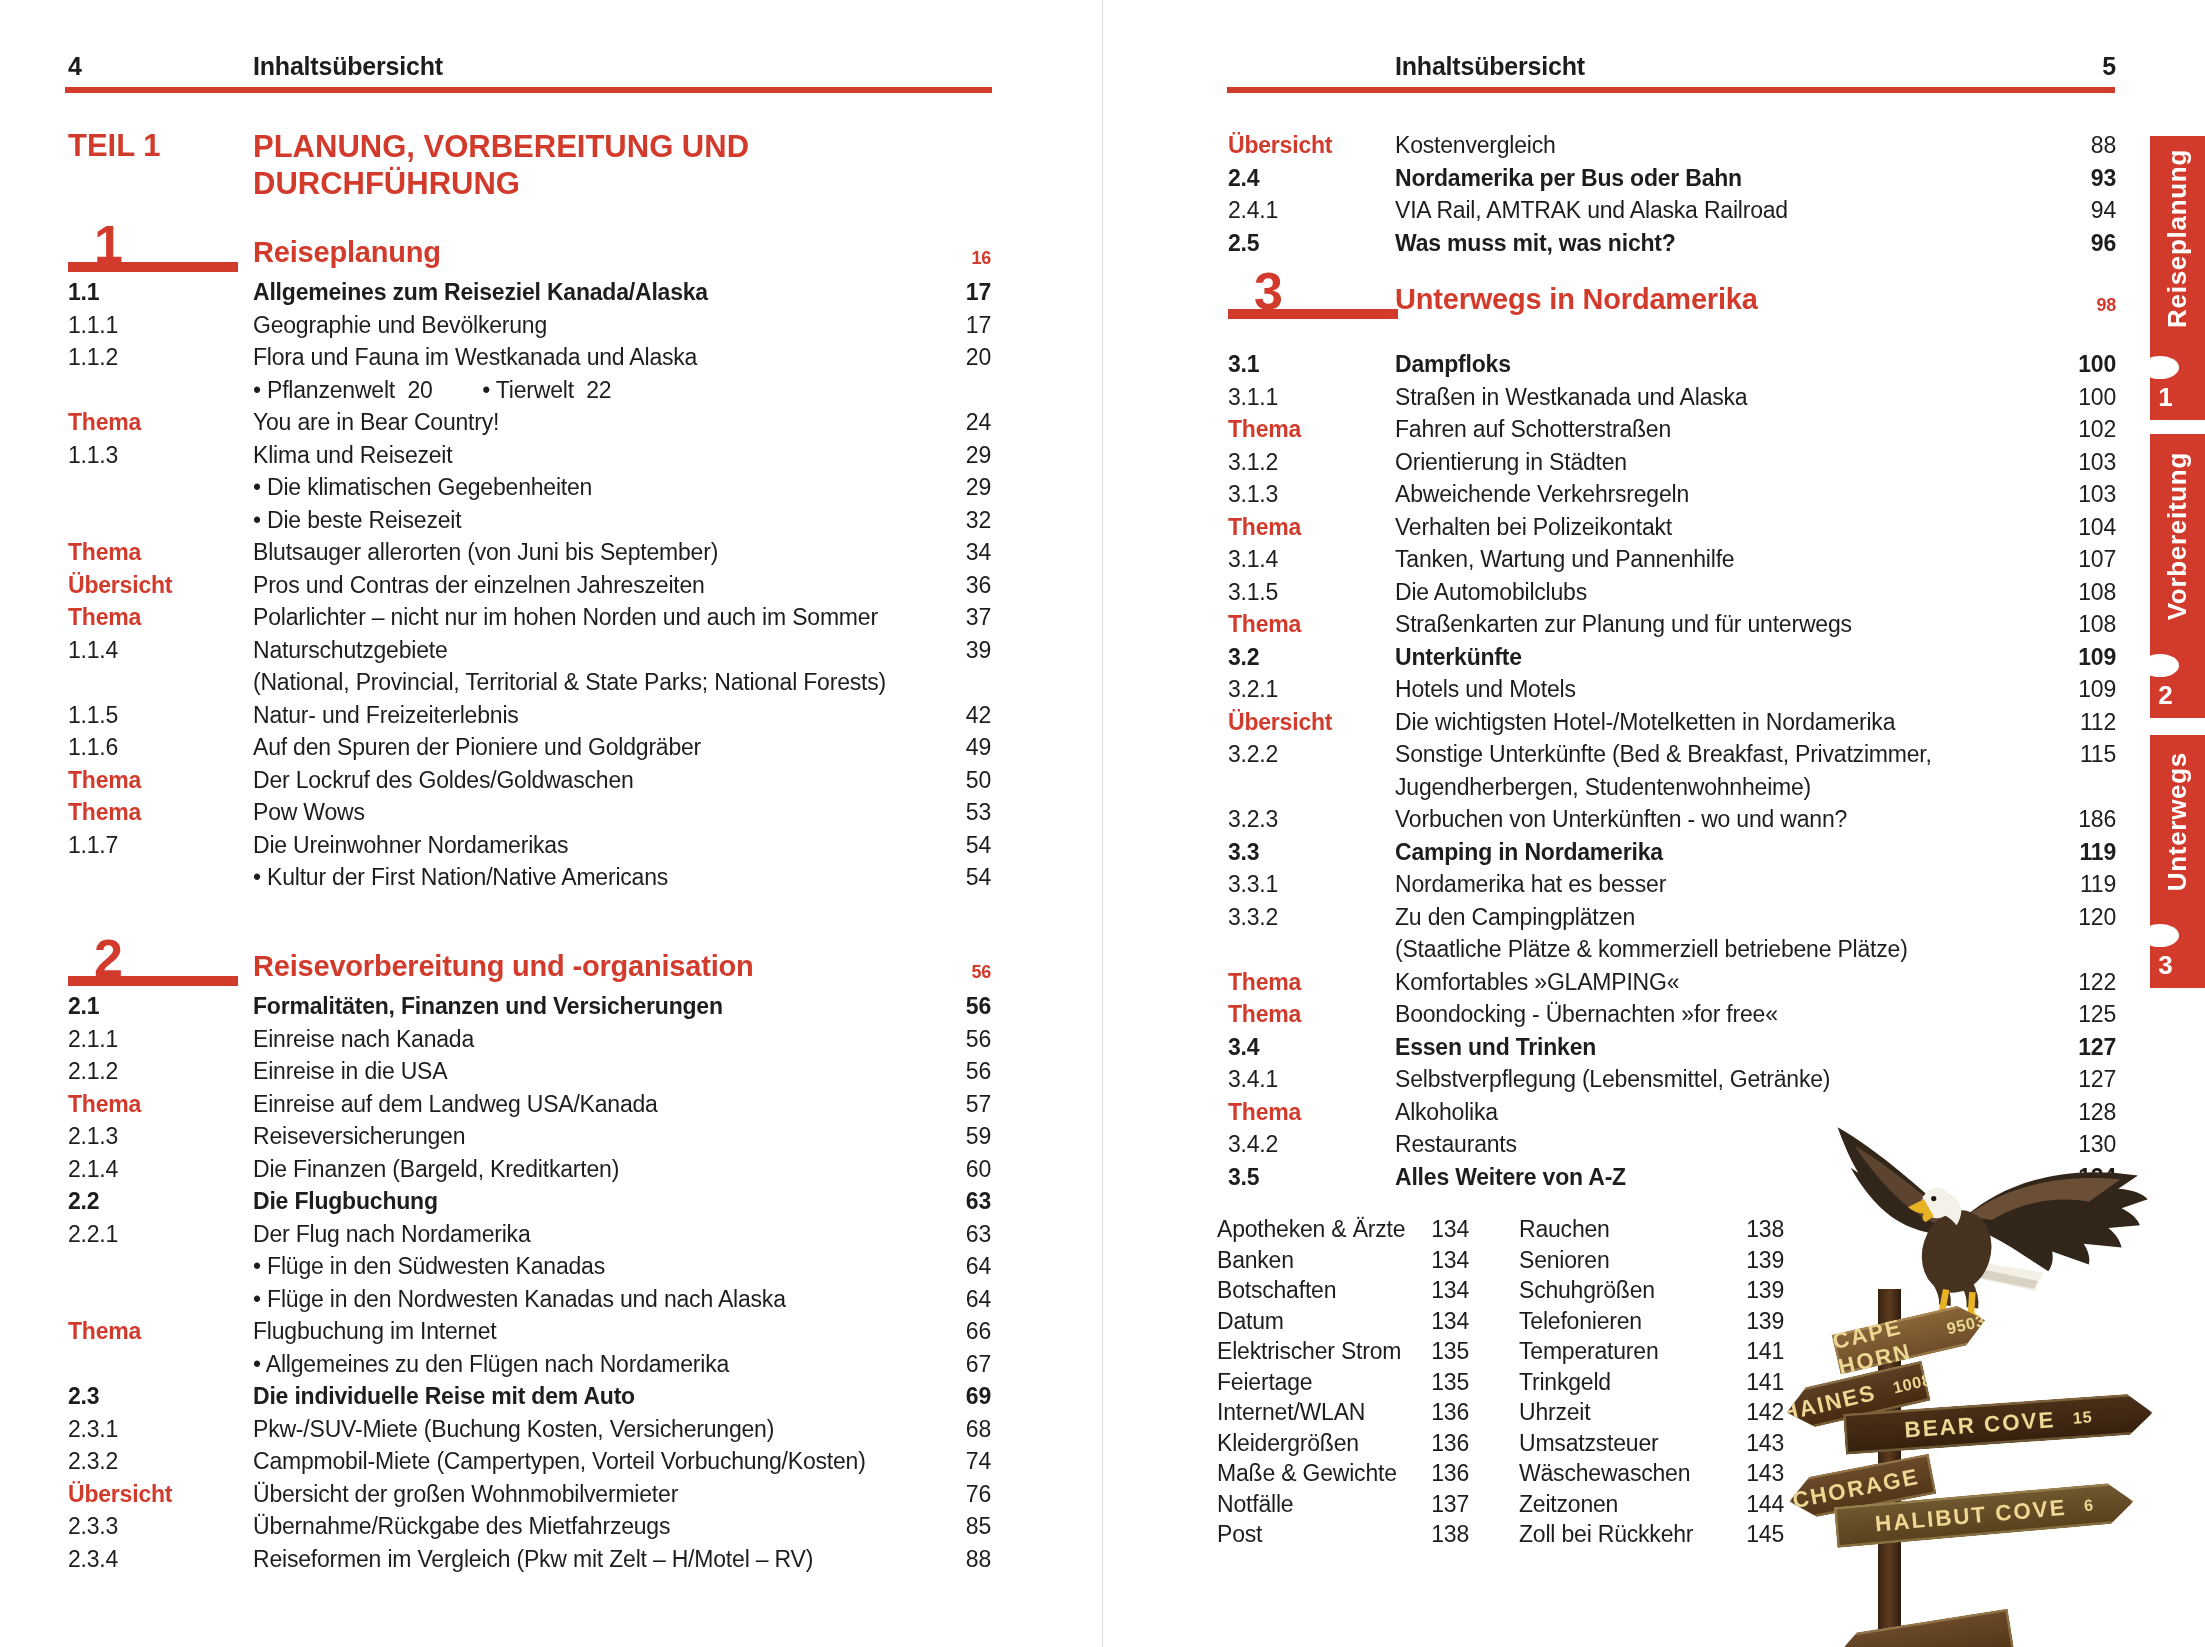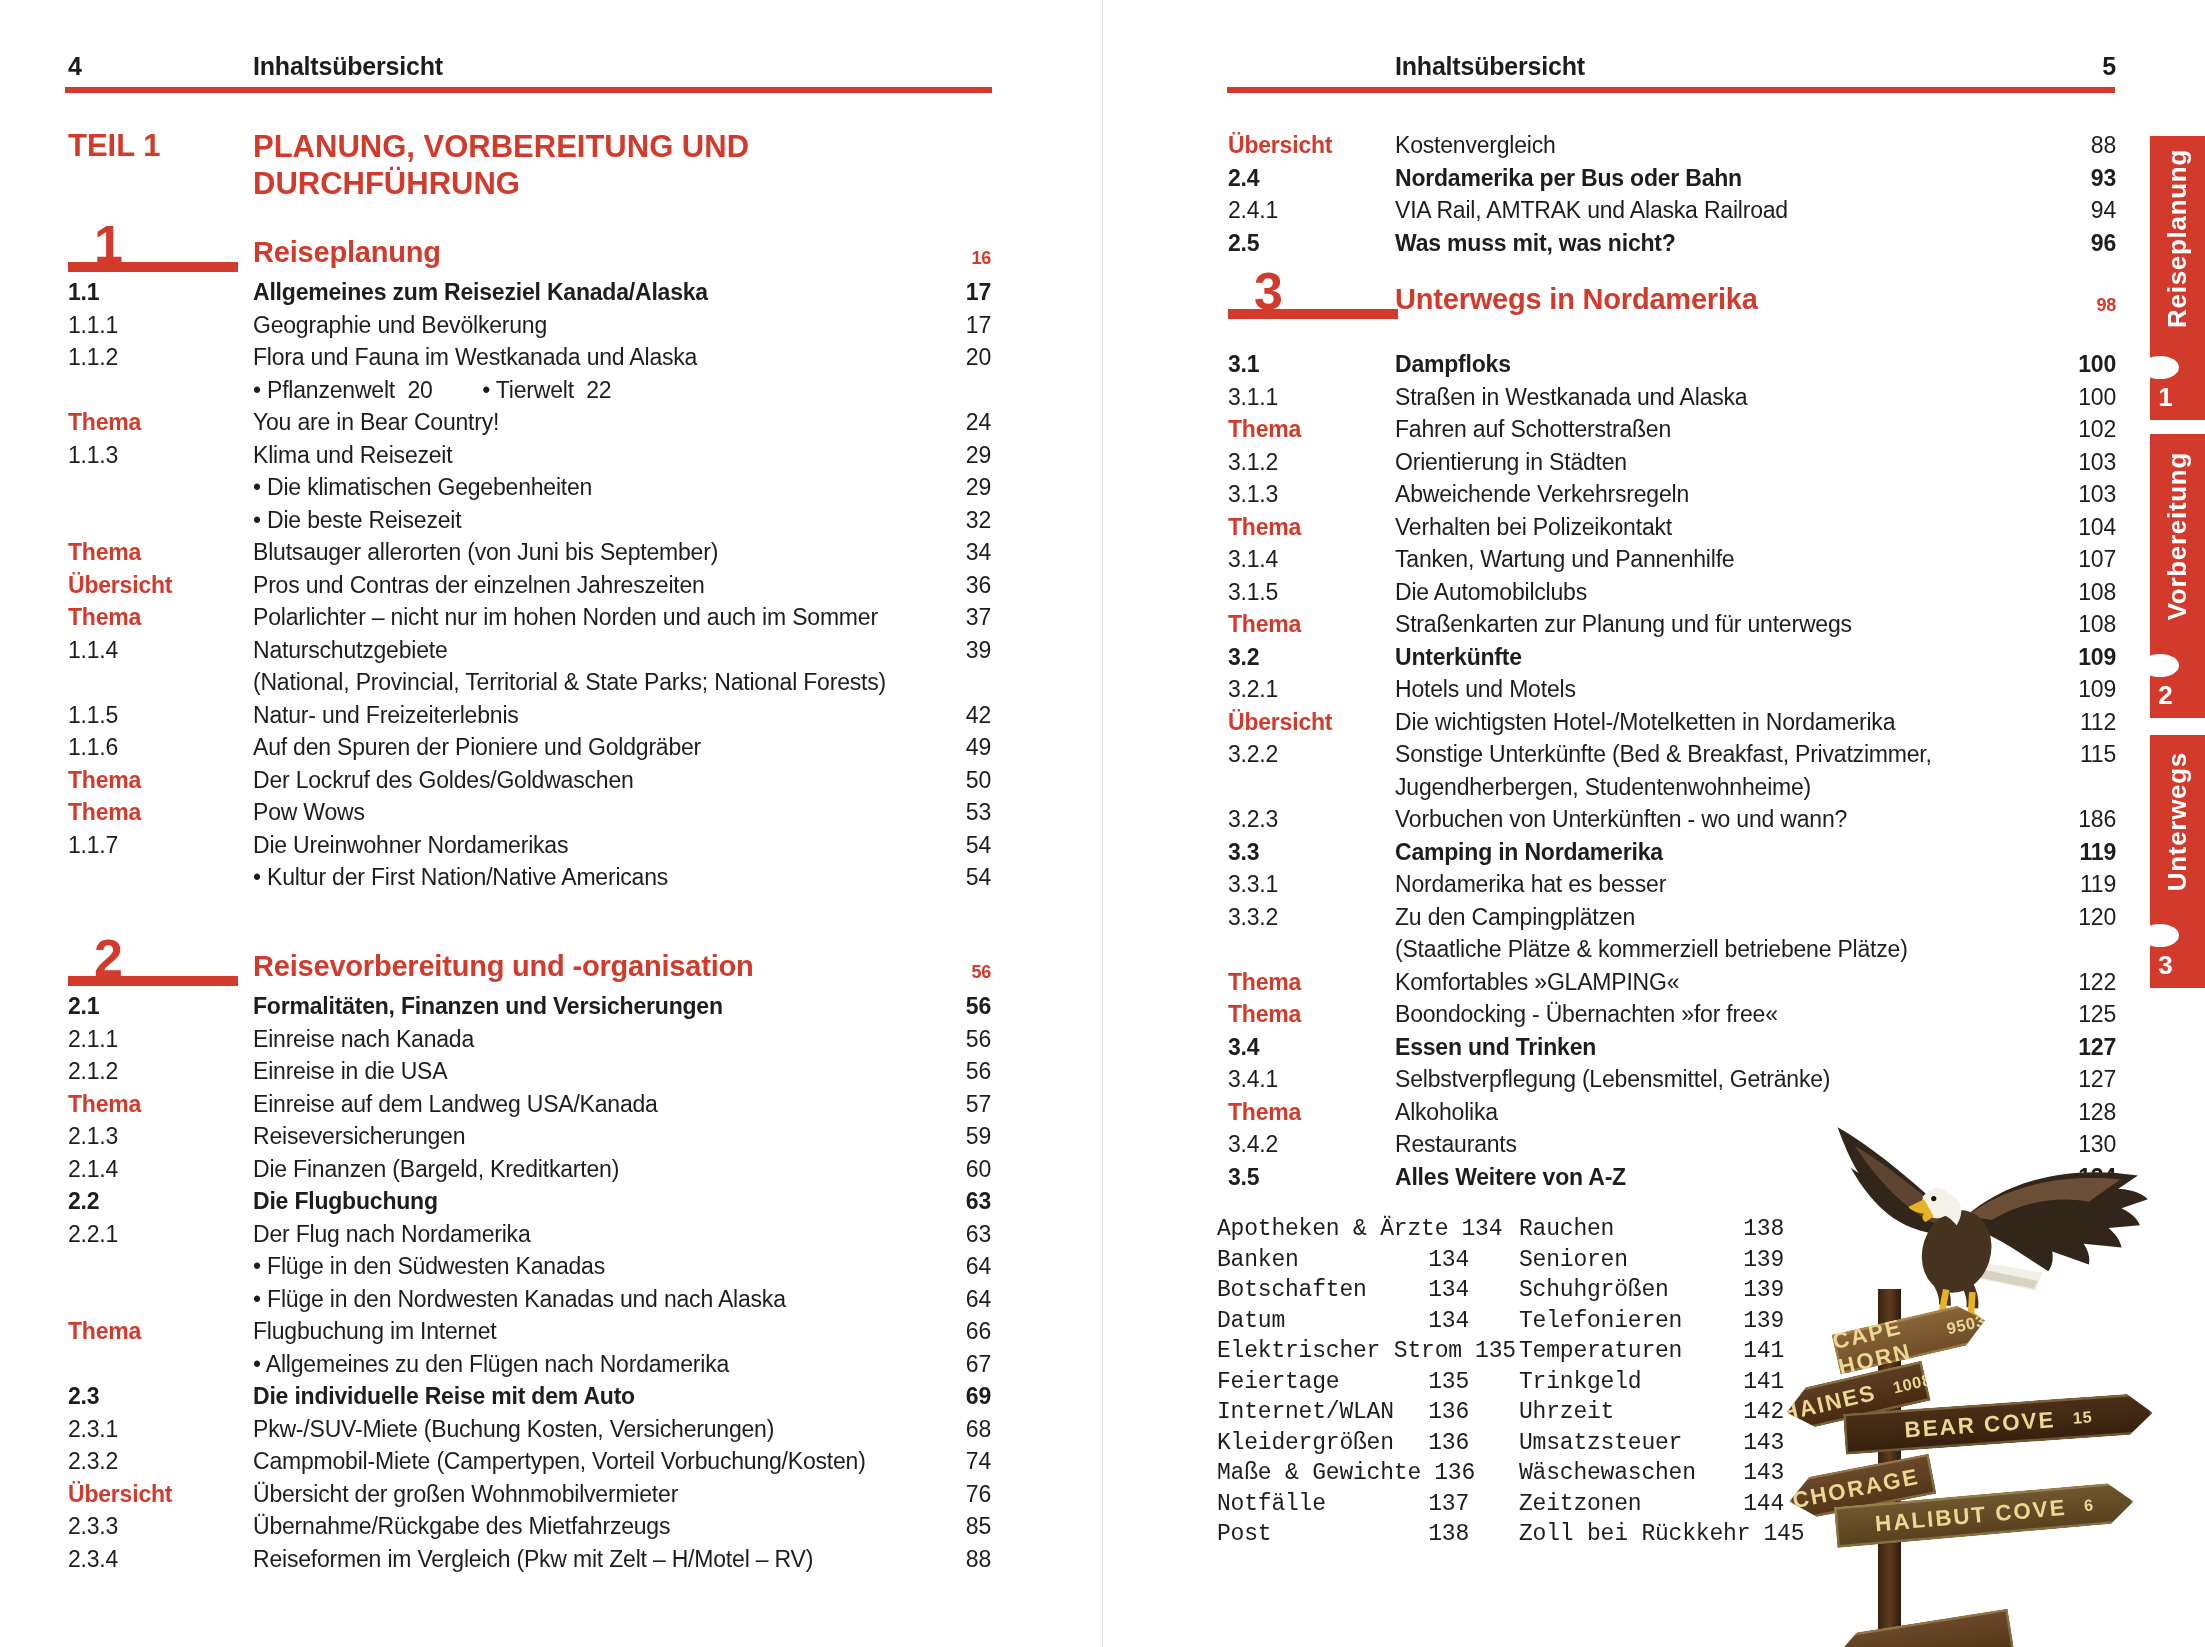--- a/index.html
+++ b/index.html
@@ -24,21 +24,21 @@
   
   .toc{position:absolute;}
   .row{display:flex;height:32.5px;line-height:32.5px;font-size:23px;align-items:baseline;}
   .row .lab{flex:none;width:185px;line-height:inherit;}
   .rp .row .lab{width:167px;}
   .row .tit{flex:1;white-space:pre;overflow:visible;line-height:inherit;}
   .row .pg{flex:none;width:75px;text-align:right;line-height:inherit;}
   .bold{font-weight:700;}
   .red{color:var(--red);font-weight:700;}
   
-  .az{position:absolute;font-family:Liberation Mono, monospace;}
+  .az{position:absolute;}
   .az .row{height:30.5px;line-height:30.5px;}
   .az .term{flex:1;white-space:pre;}
   .az .pg{flex:none;width:54px;text-align:right;}
   
   .divider{position:absolute;left:1102px;top:0;width:1.4px;height:1648px;background:#dcdcdc;}
   
   .tab{position:absolute;left:2150px;width:55px;background:var(--red);}
   .tab-labelwrap{position:absolute;top:0;left:0;width:100%;height:calc(100% - 80px);
                  display:flex;align-items:center;justify-content:center;}
   .tab-label{writing-mode:vertical-rl;transform:rotate(180deg);color:#fff;font-weight:700;

